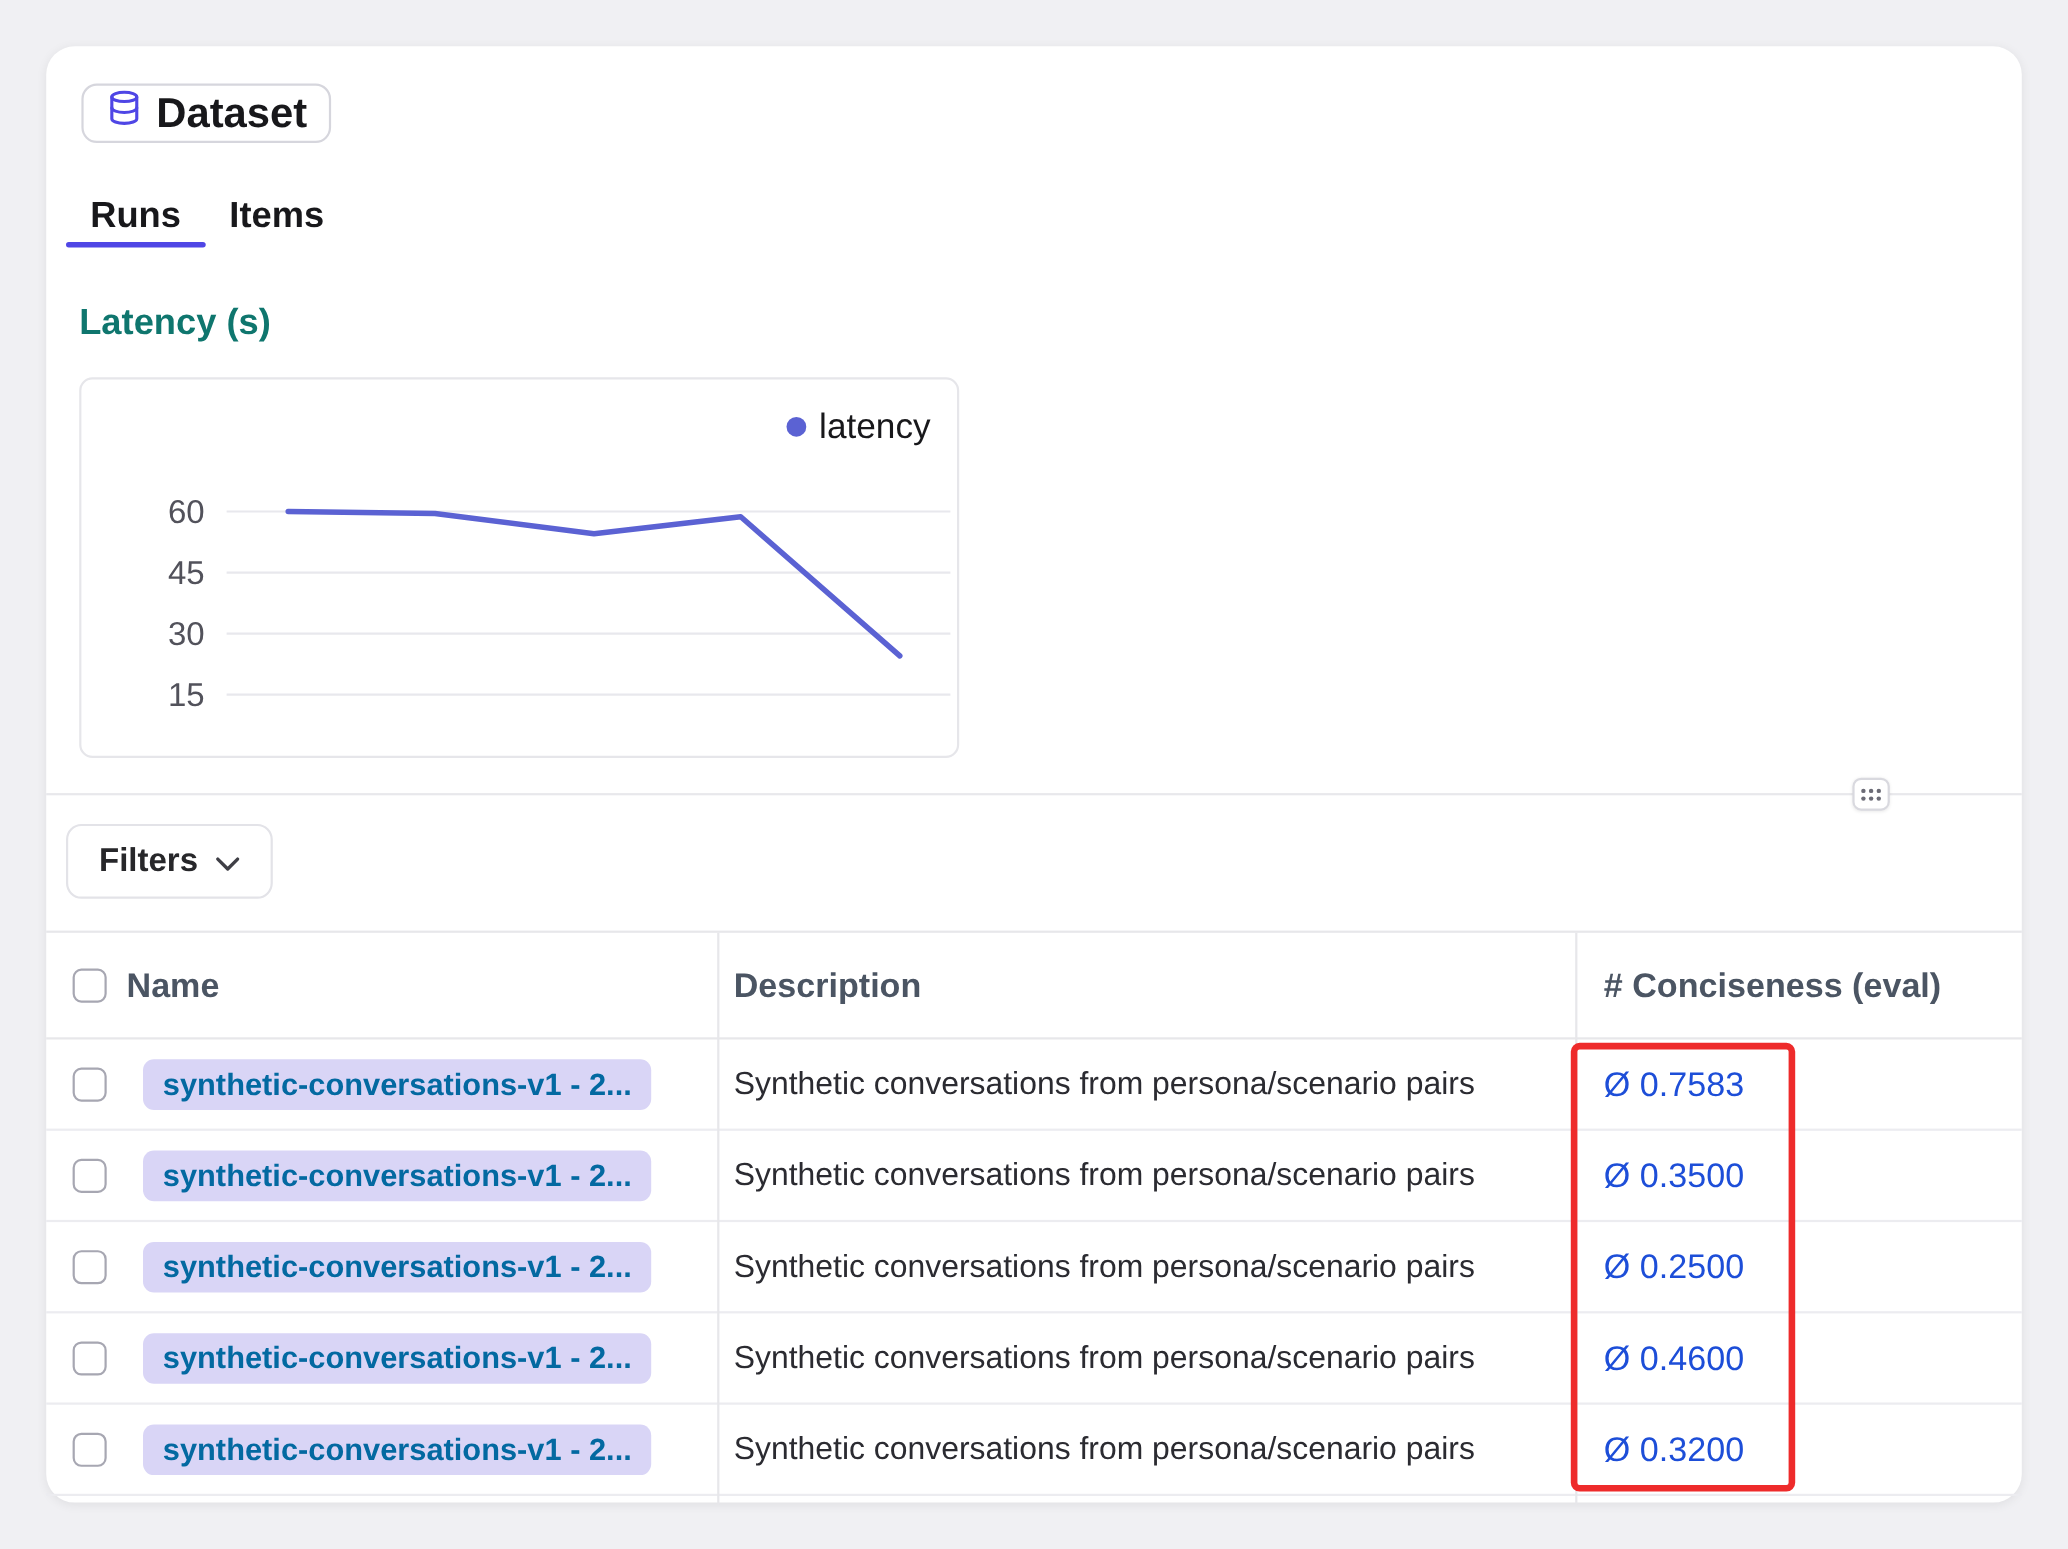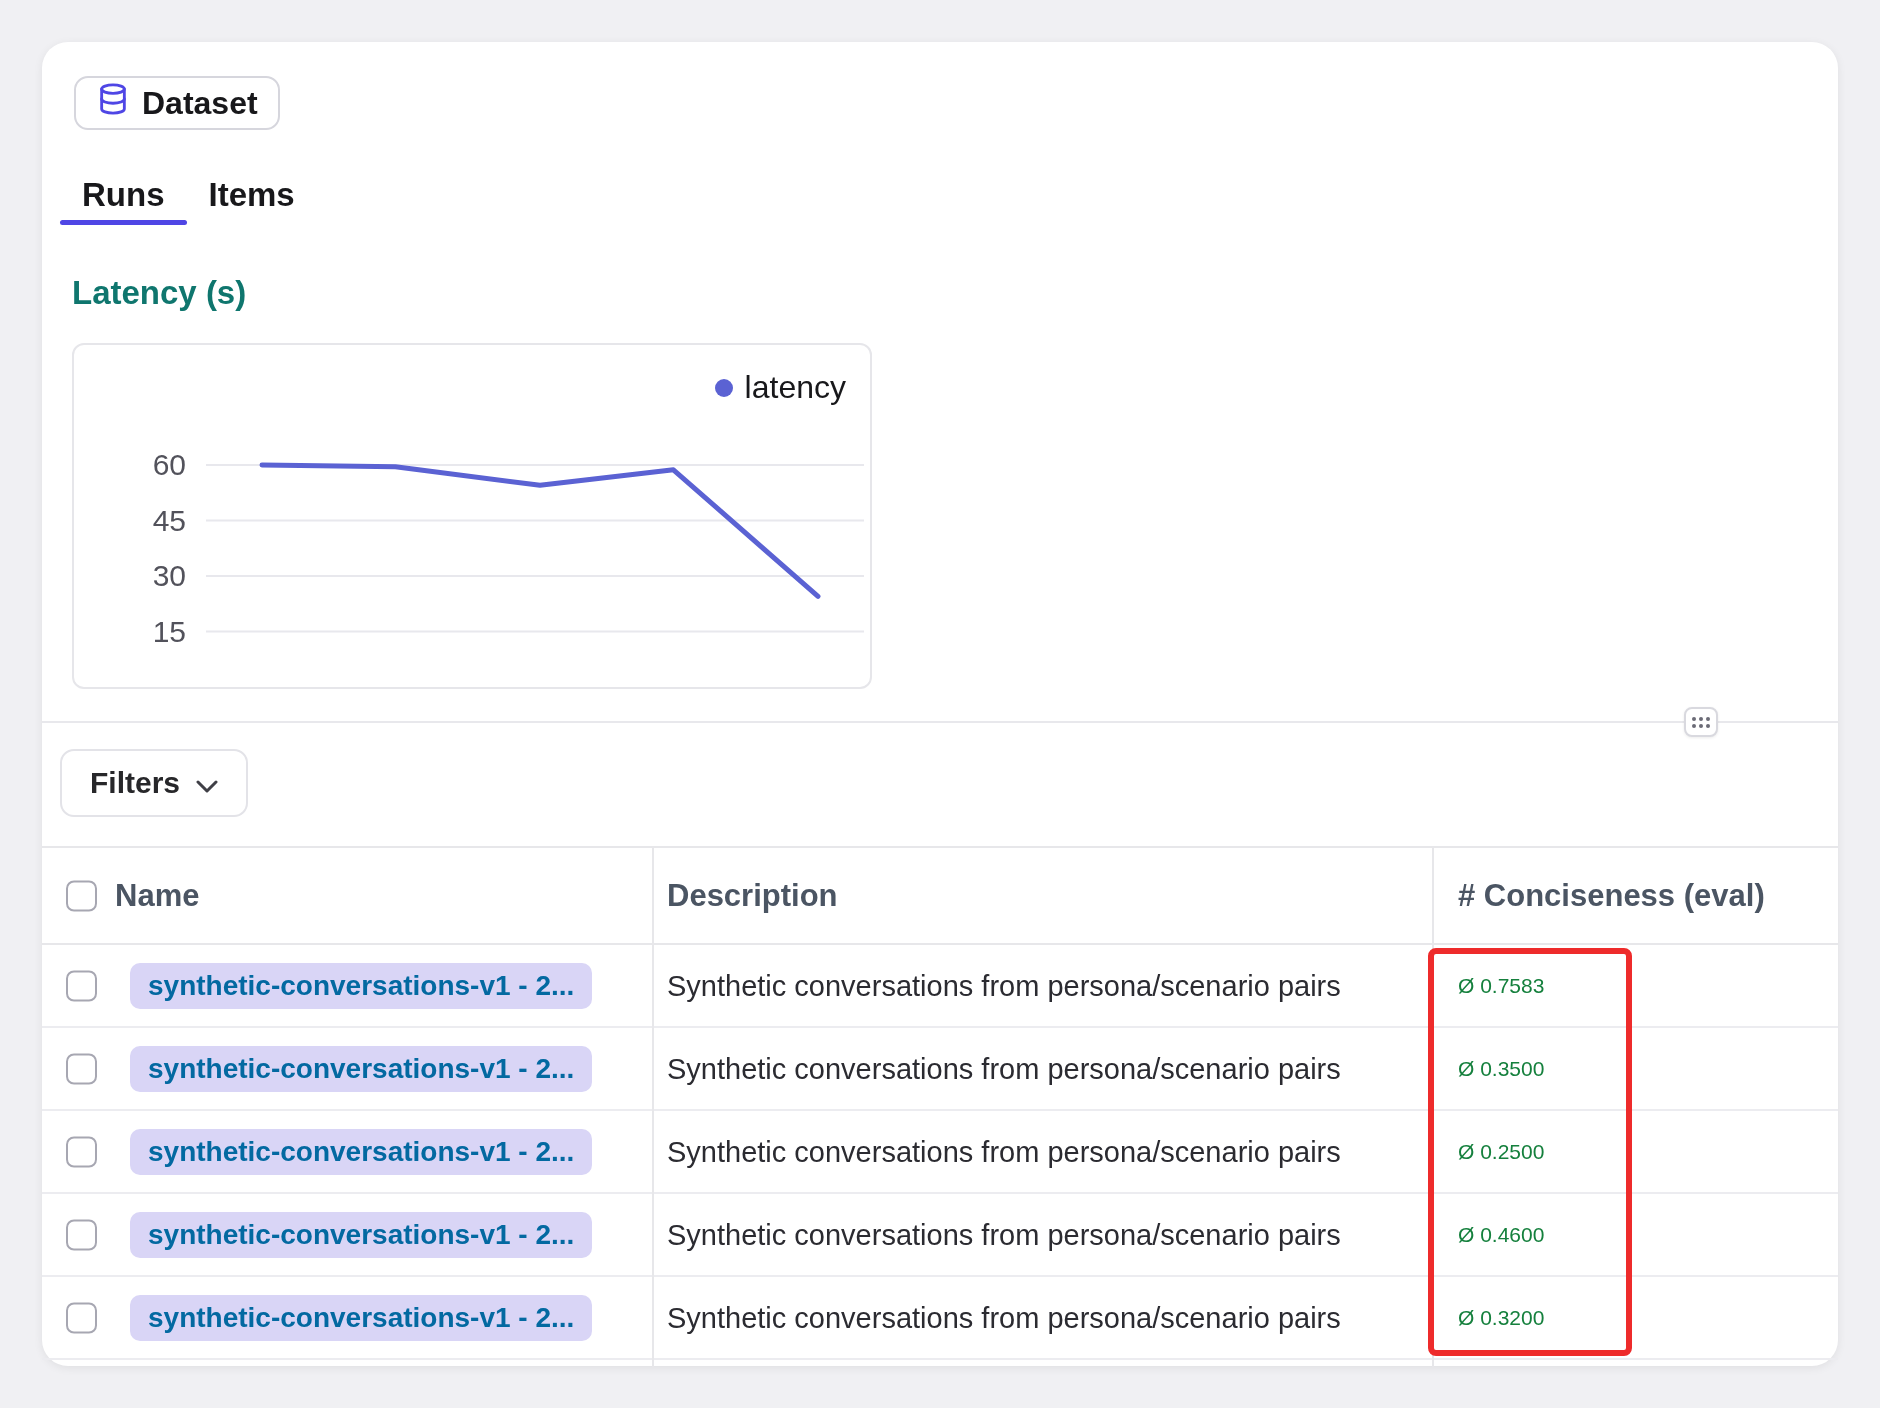--- a/index.html
+++ b/index.html
@@ -17,21 +17,21 @@
     background:#ffffff;
     border-radius:26px;
     box-shadow:0 2px 10px rgba(0,0,0,.07);
   }
   
   .header-row { display:flex; align-items:center; gap:24px; padding:34px 30px 0 32px; }
   .badge {
     display:inline-flex; align-items:center; gap:12px;
     height:54px; padding:0 20px;
     border:2px solid #d6d6dd; border-radius:14px;
-    font-size:32px; font-weight:600; color:#18181b; background:#fff;
+    font-size:38px; font-weight:600; color:#18181b; background:#fff;
   }
   .title { font-size:42px; font-weight:700; letter-spacing:-0.5px; color:#18181b; }
   
   .tabs { display:flex; margin:34px 0 0 18px; }
   .tab { position:relative; height:61px; padding:0 22px; display:flex; align-items:center;
          font-size:33px; font-weight:600; color:#18181b; cursor:pointer; }
   .tab.active::after { content:""; position:absolute; left:0; right:0; bottom:0; height:5px;
          background:#4f46e5; border-radius:3px; }
   
   .charts { display:flex; gap:42px; margin:46px 0 0 30px; }
@@ -66,21 +66,21 @@
   .th { position:absolute; top:50%; transform:translateY(-50%);
         font-size:31px; font-weight:600; color:#4b5563; white-space:nowrap; }
   .th-name { left:73px; } .th-desc { left:625px; } .th-val { left:1416px; }
   .cell-name { position:absolute; left:88px; top:50%; transform:translateY(-50%); }
   .pill { display:inline-flex; align-items:center; height:46px; padding:0 18px;
         background:#d9d5f6; border-radius:10px; font-size:28px; font-weight:700;
         color:#0369a1; white-space:nowrap; cursor:pointer; }
   .cell-desc { position:absolute; left:625px; top:50%; transform:translateY(-50%);
         font-size:29px; color:#2b2b31; white-space:nowrap; width:750px; overflow:hidden; }
   .cell-val { position:absolute; left:1416px; top:50%; transform:translateY(-50%);
-        font-size:21px; color:#15803d; white-space:nowrap; }
+        font-size:31px; color:#1d4ed8; white-space:nowrap; }
   .vdiv { position:absolute; top:0; width:2px; height:520px; background:#e7e7ea; }
   .vdiv1 { left:610px; } .vdiv2 { left:1390px; }
   
   .annotation { position:absolute; left:1386px; top:906px; width:204px; height:408px;
         border:6px solid #ee2b2b; border-radius:8px; z-index:5; pointer-events:none; }
 </style>
 </head>
 <body>
 
 <div class="card">

